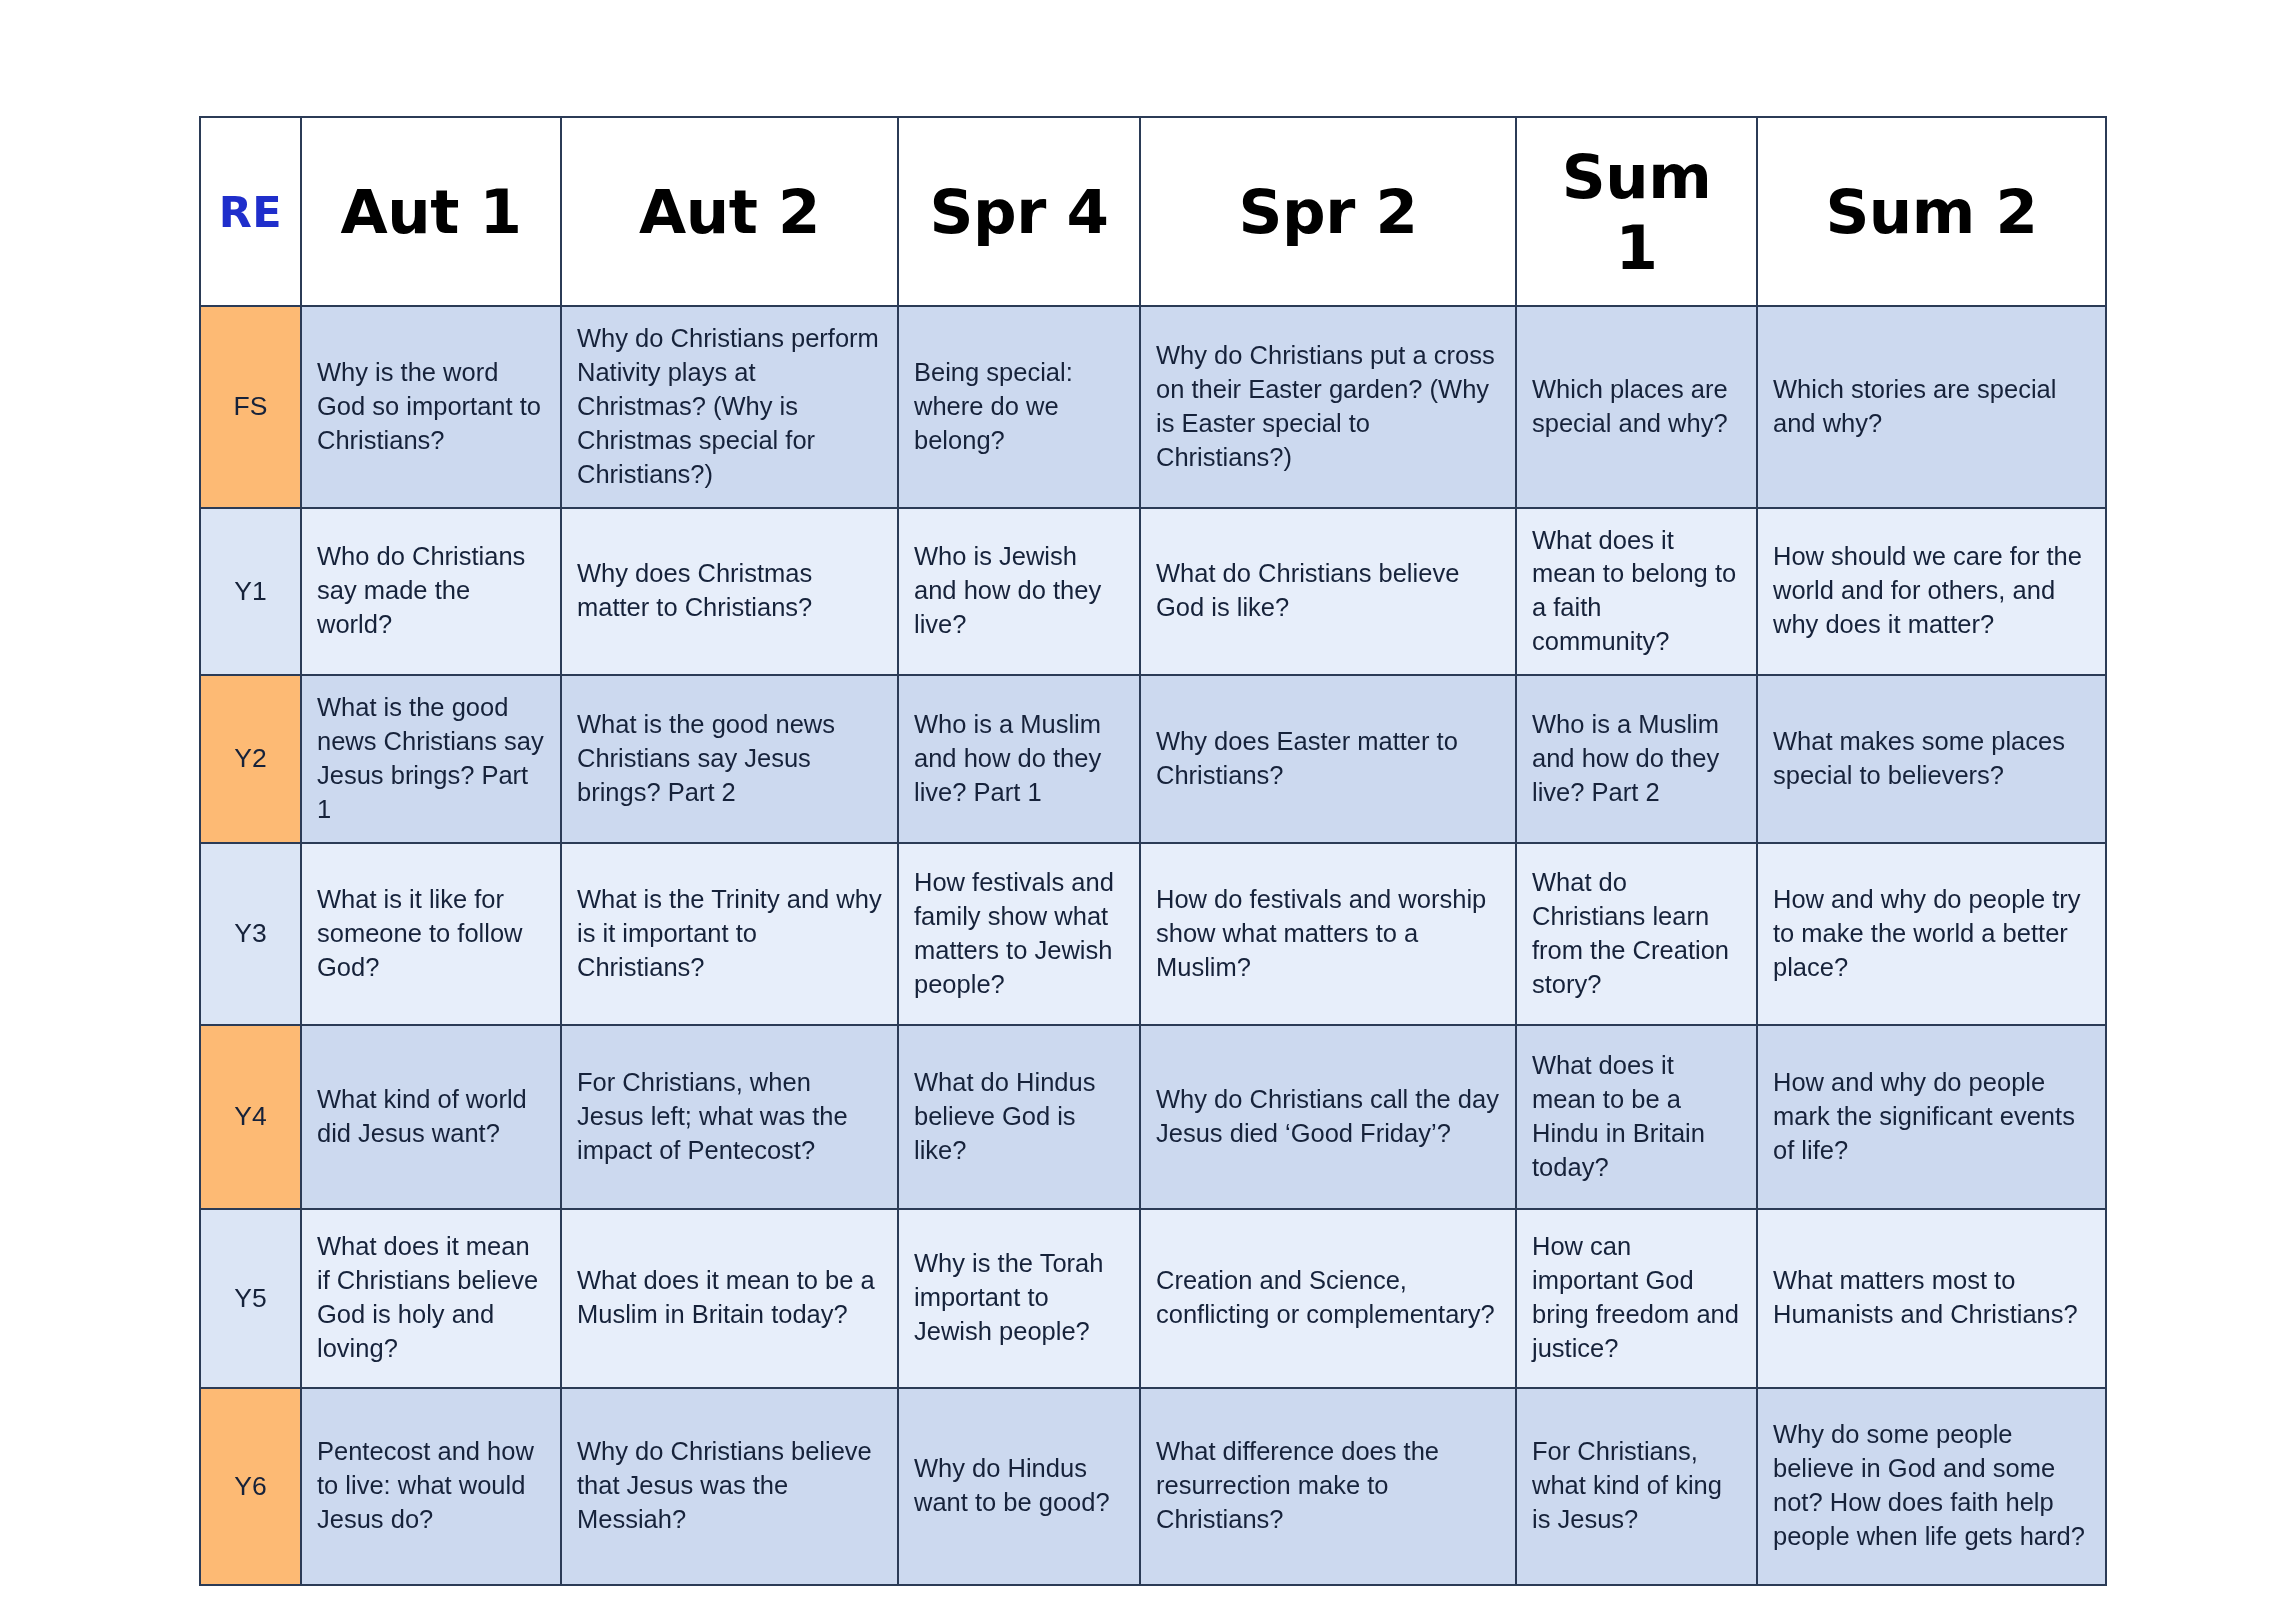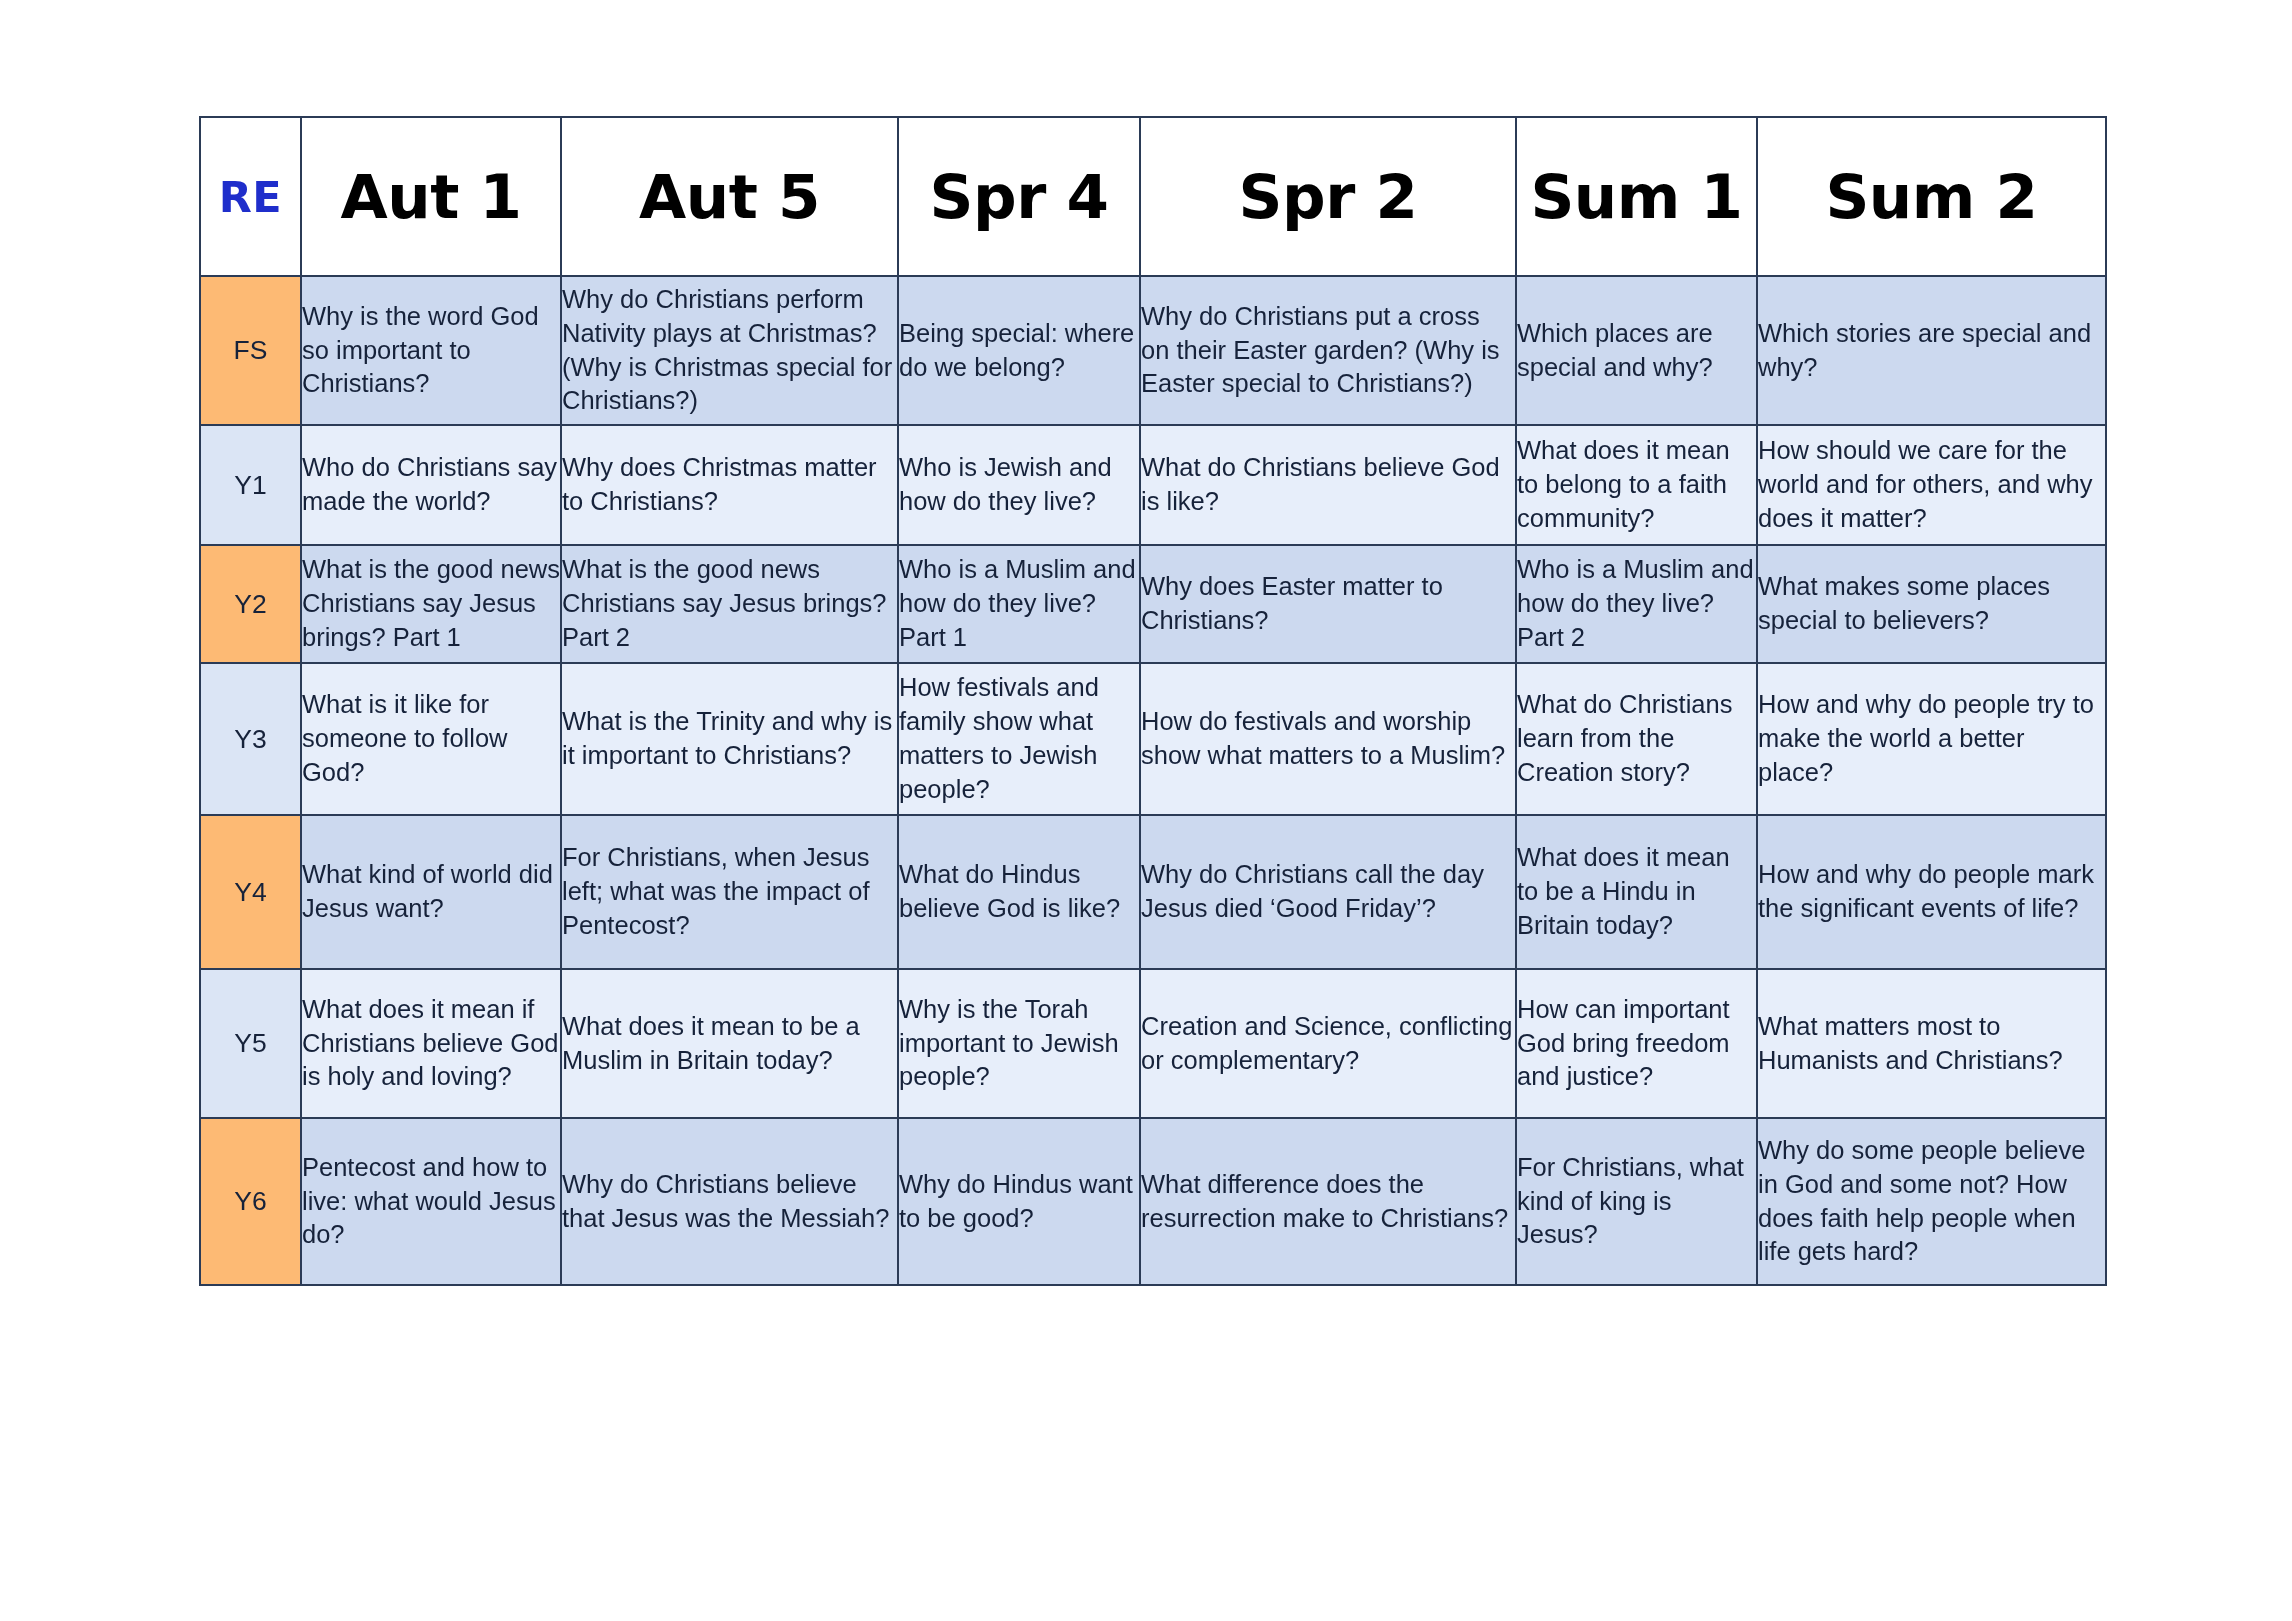--- a/index.html
+++ b/index.html
@@ -28,21 +28,21 @@
   table.curriculum {
     border-collapse: collapse;
     table-layout: fixed;
     width: 1906px;
     border: 2.9px solid #22324d;
   }
   table.curriculum td,
   table.curriculum th {
     border: 2px solid #2b3b56;
     vertical-align: middle;
-    padding: 0;
+    padding: 15px;
   }
   
   col.c-label { width: 101px; }
   col.c-aut1  { width: 260px; }
   col.c-aut2  { width: 337px; }
   col.c-spr1  { width: 242px; }
   col.c-spr2  { width: 376px; }
   col.c-sum1  { width: 241px; }
   col.c-sum2  { width: 349px; }
 
@@ -113,21 +113,21 @@
         <col class="c-aut2">
         <col class="c-spr1">
         <col class="c-spr2">
         <col class="c-sum1">
         <col class="c-sum2">
       </colgroup>
       <thead>
         <tr class="hdr-row">
           <th class="hdr-re">RE</th>
           <th class="hdr-term">Aut 1</th>
-          <th class="hdr-term">Aut 5</th>
+          <th class="hdr-term">Aut 2</th>
           <th class="hdr-term">Spr 4</th>
           <th class="hdr-term">Spr 2</th>
           <th class="hdr-term">Sum 1</th>
           <th class="hdr-term">Sum 2</th>
         </tr>
       </thead>
       <tbody>
         <tr class="shade-a r-fs">
           <td class="yr-label">FS</td>
           <td class="cell cell-top">Why is the word God so important to Christians?</td>

